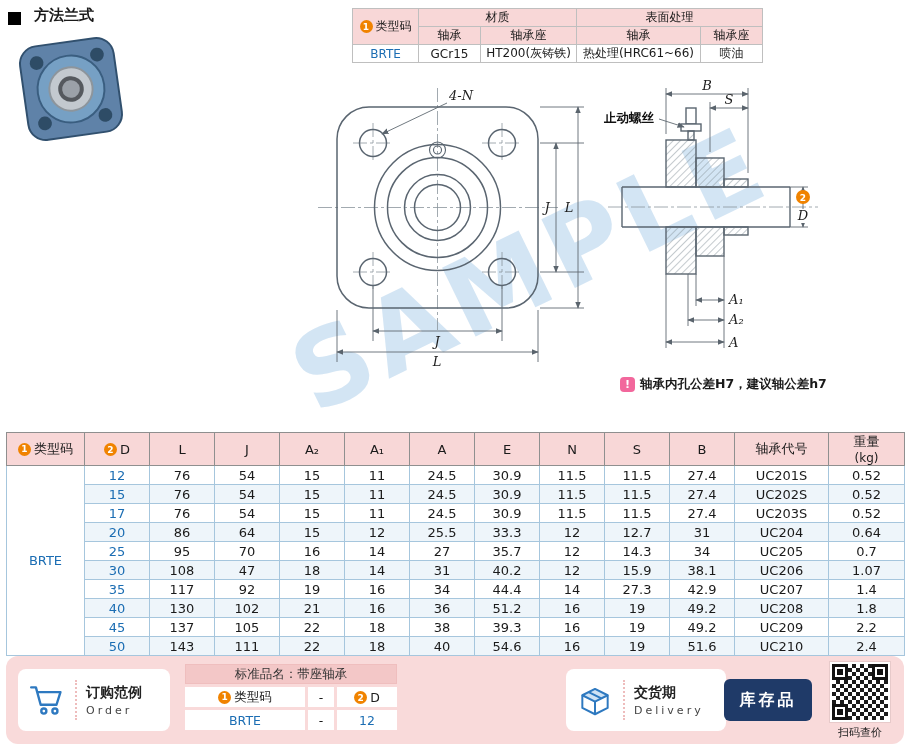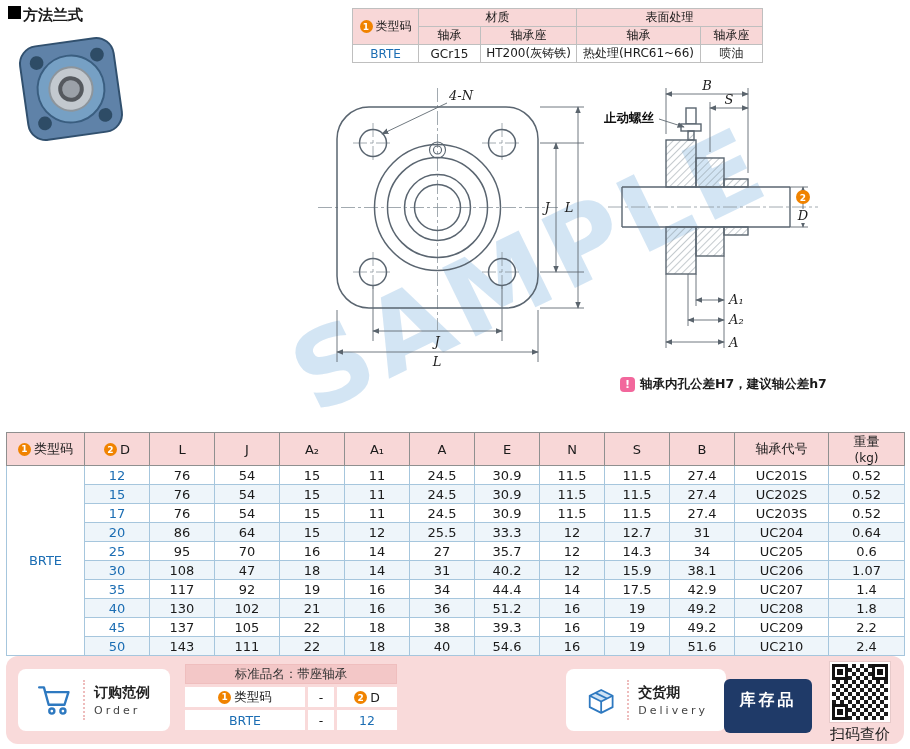--- a/index.html
+++ b/index.html
@@ -1,21 +1,21 @@
 <!DOCTYPE html>
 <html><head>
 <meta charset="utf-8">
 <style>
   * { margin:0; padding:0; box-sizing:border-box; }
   html,body { background:#fff; }
   body { font-family:"DejaVu Sans","Liberation Sans",sans-serif; color:#1a1a1a; }
   .page { position:relative; width:910px; height:749px; background:#fff; overflow:hidden; }
 
   
-  .title-row { position:absolute; left:8px; top:6px; display:flex; align-items:flex-start; gap:2px; }
+  .title-row { position:absolute; left:8px; top:6px; display:flex; align-items:flex-end; gap:13px; }
   .tmark { width:13px; height:13px; background:#000; display:inline-block; }
   .ttext { font-size:15px; font-weight:bold; }
 
   
   .badge { display:inline-flex; align-items:center; justify-content:center; width:13px; height:13px;
            border-radius:50%; background:#f08300; color:#fff; font-size:9px; font-weight:bold;
            margin-right:3px; flex:none; }
   .hwrap { display:inline-flex; align-items:center; justify-content:center; }
   .blue { color:#1b6db3;margin-left:15px; }
 
@@ -45,42 +45,42 @@
   .size-table { position:absolute; left:6px; top:432px; width:898px; border-collapse:collapse;
         table-layout:fixed; font-size:13px; border:1px solid #6f6f6f; }
   .size-table th { background:#f8d7d7; border:1px solid #8f8f8f; height:27px; font-weight:normal; padding:0; font-size:13px; }
   .size-table td { border:1px solid #a6c6dd; height:19px; text-align:center; padding:0; }
   .size-table tbody tr:nth-child(even) td { background:#eef5fa; }
   .size-table .type-cell { background:#fff !important; }
   .wunit { font-size:12px; }
 
   
   .footer { position:absolute; left:6px; top:656px; width:898px; height:88px; background:#f9dada; border-radius:12px; }
-  .card { position:absolute; background:#fff; border-radius:8px; display:flex; align-items:center; padding:0 18px; gap:9px; }
+  .card { position:absolute; background:#fff; border-radius:8px; display:flex; align-items:center; padding:0 10px; gap:9px; }
   .order-card { left:12px; top:13px; width:152px; height:62px; }
   .delivery-card { left:560px; top:13px; width:160px; height:62px; }
   .card-div { width:0; height:40px; border-left:2px dotted #eebcbc; flex:none; }
   .card-cn { font-size:14px; font-weight:bold; color:#222; }
   .card-en { font-size:11px; letter-spacing:3px; color:#444; margin-top:2px; }
   .order-spec { position:absolute; left:176px; top:8px; width:218px; }
   .std-name { background:#f3c7c7; border:1px solid #efbebe; text-align:center; font-size:12.5px;
         height:20px; line-height:18px; color:#333; margin:0 3px; }
   .mini-table { border-collapse:separate; border-spacing:3px; width:100%; table-layout:fixed; }
   .mini-table td { background:#fff; height:20px; text-align:center; font-size:12.5px; padding:0; }
-  .stock-btn { position:absolute; left:718px; top:23px; width:88px; height:54px; background:#1f3a68;
+  .stock-btn { position:absolute; left:718px; top:23px; width:88px; height:42px; background:#1f3a68;
         color:#fff; font-size:16px; font-weight:bold; letter-spacing:3px; text-align:center;
         line-height:42px; border-radius:6px; cursor:pointer; }
   .qr-block { position:absolute; left:820px; top:6px; width:68px; text-align:center; }
   .qr { width:60px; height:60px; margin:0 auto; position:relative;
         background:repeating-conic-gradient(#1a1a1a 0% 25%, #fff 0% 50%);
         background-size:8px 8px; border:2px solid #fff; box-shadow:0 0 0 1px #e7caca; }
   .fp { position:absolute; width:16px; height:16px; background:#fff; border:3px solid #111; }
   .fp::after { content:""; position:absolute; inset:2px; background:#111; }
   .fp.tl { left:0; top:0; } .fp.tr { right:0; top:0; } .fp.bl { left:0; bottom:0; }
-  .qr-label { font-size:15px; margin-top:3px; color:#222; }
+  .qr-label { font-size:11px; margin-top:3px; color:#222; }
 </style>
 </head>
 <body>
 
 <div class="page">
 
   <div class="title-row">
     <span class="tmark"></span>
     <span class="ttext">方法兰式</span>
   </div>
@@ -359,21 +359,21 @@
           <td>95</td>
           <td>70</td>
           <td>16</td>
           <td>14</td>
           <td>27</td>
           <td>35.7</td>
           <td>12</td>
           <td>14.3</td>
           <td>34</td>
           <td>UC205</td>
-          <td>0.6</td>
+          <td>0.7</td>
         </tr>
         <tr>
           <td class="blue">30</td>
           <td>108</td>
           <td>47</td>
           <td>18</td>
           <td>14</td>
           <td>31</td>
           <td>40.2</td>
           <td>12</td>
@@ -384,21 +384,21 @@
         </tr>
         <tr>
           <td class="blue">35</td>
           <td>117</td>
           <td>92</td>
           <td>19</td>
           <td>16</td>
           <td>34</td>
           <td>44.4</td>
           <td>14</td>
-          <td>17.5</td>
+          <td>27.3</td>
           <td>42.9</td>
           <td>UC207</td>
           <td>1.4</td>
         </tr>
         <tr>
           <td class="blue">40</td>
           <td>130</td>
           <td>102</td>
           <td>21</td>
           <td>16</td>

